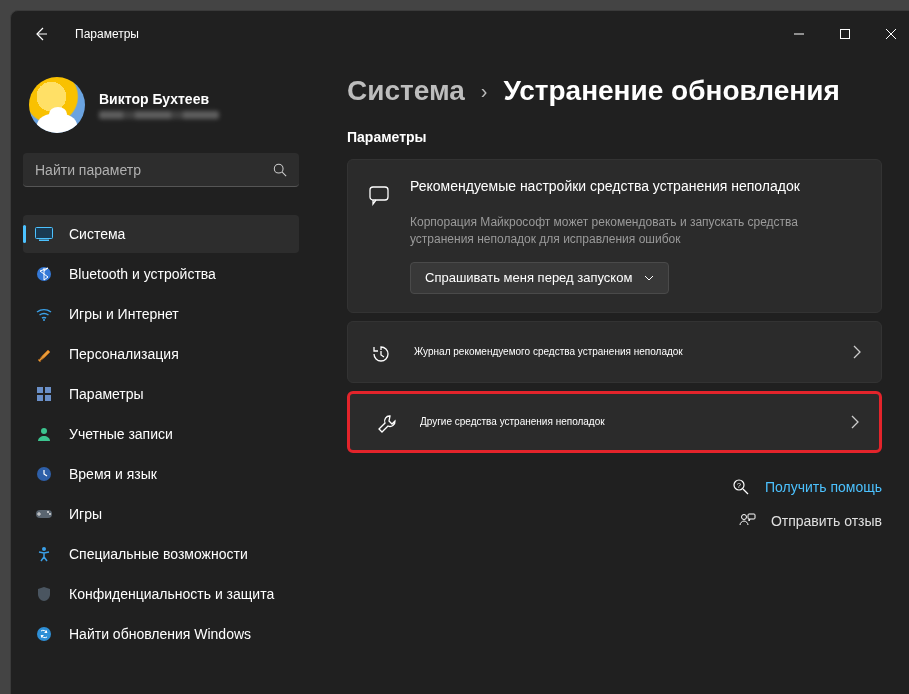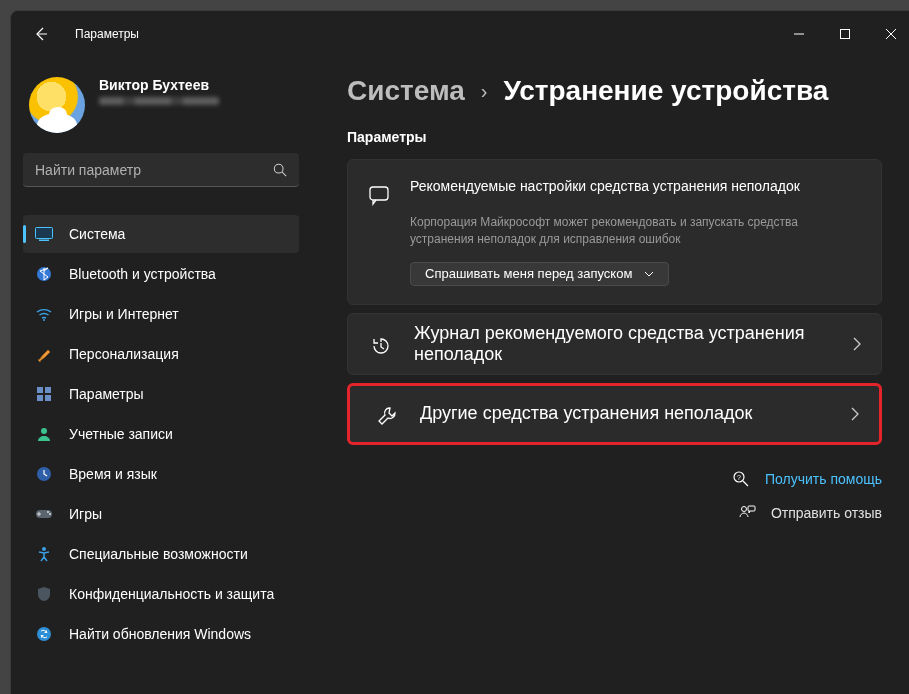--- a/index.html
+++ b/index.html
@@ -29,21 +29,21 @@
   width: 46px; height: 32px;
   display: flex; align-items: center; justify-content: center;
   color: #fff; cursor: pointer;
 }
 .body { flex: 1; display: flex; overflow: hidden; }
 .sidebar {
   width: 300px; padding: 14px 12px;
   display: flex; flex-direction: column;
   gap: 4px;
 }
-.user-row { display: flex; align-items: flex-start; gap: 14px; padding: 6px 6px 16px 6px; }
+.user-row { display: flex; align-items: center; gap: 14px; padding: 6px 6px 16px 6px; }
 .avatar {
   width: 56px; height: 56px; border-radius: 50%;
   background: radial-gradient(circle at 40% 35%, #ffe066 0 30%, #f9c100 30% 52%, #6aa3e0 55% 100%);
   position: relative; overflow: hidden;
 }
 .avatar::before { content:""; position:absolute; left:20px; top:30px; width:18px; height:14px; background:#fff; border-radius:50%; }
 .avatar::after { content:""; position:absolute; left:8px; top:36px; width:40px; height:24px; background:#fff; border-radius:50% 50% 0 0; }
 .user-name { color: #fff; font-size: 14px; font-weight: 600; }
 .user-sub { display:block; width:120px; height:8px; background:linear-gradient(90deg,#888,#888 20%,#555 20%,#555 30%,#888 30%,#888 60%,#555 60%,#555 70%,#888 70%); filter: blur(2px); border-radius:2px; margin-top:4px; opacity:.6; }
 .search-box {
@@ -84,33 +84,33 @@
   border-radius: 6px; padding: 18px 18px;
   margin-bottom: 8px;
 }
 .card-inner { display: flex; gap: 18px; align-items: flex-start; }
 .card-icon { width: 26px; height: 26px; margin-top: 4px; color:#fff; flex-shrink:0; display:flex; align-items:center; justify-content:center; }
 .card-title { font-size: 14px; color: #fff; margin-bottom: 20px; }
 .card-desc { font-size: 12px; color: #9a9a9a; line-height: 1.4; }
 .dropdown {
   margin-top: 14px; background: #383838;
   border: 1px solid #4a4a4a; border-radius: 4px;
-  height: 24px; display: flex; align-items: center;
+  height: 32px; display: flex; align-items: center;
   padding: 7px 14px; gap: 12px; cursor: pointer;
   font-size: 13px; color: #fff; width: fit-content;
 }
 .row-card {
   background: #2b2b2b; border: 1px solid #333;
   border-radius: 6px; height: 62px;
   display: flex; align-items: center; gap: 20px;
   padding: 0 20px; cursor: pointer;
   margin-bottom: 8px;
 }
 .row-card.highlight { border: 3px solid #e3242b; padding-left: 24px; }
-.row-title { flex: 1; font-size: 18px; color: #fff; }
+.row-title { flex: 1; font-size: 10px; color: #fff; }
 .row-chev { color: #ccc; }
 .links { margin-top: 24px; display: flex; flex-direction: column; gap: 14px; align-items: flex-end; }
 .link-row { display: flex; align-items: center; gap: 14px; font-size: 14px; cursor: pointer; }
 .link-row.accent { color: #4cc2ff; }
 .link-row.plain { color: #e0e0e0; }
 .link-icon { width: 20px; height: 20px; color:#fff; display:flex; align-items:center; justify-content:center; }
 svg { display: block; }
 </style>
 </head>
 <body>
@@ -268,21 +268,21 @@
             </span>
           <span>Найти обновления Windows</span>
         </div>
       </div>
     </div>
 
     <div class="main">
       <div class="breadcrumb">
         <span class="bc-link">Система</span>
         <span class="bc-sep">›</span>
-        <span class="bc-current">Устранение устройства</span>
+        <span class="bc-current">Устранение обновления</span>
       </div>
 
       <div class="section-label">Параметры</div>
 
       <div class="card">
         <div class="card-inner">
           <div class="card-icon">
             <svg width="22" height="22" viewBox="0 0 22 22">
                 <rect x="2" y="3" width="18" height="13" rx="3" stroke="#fff" fill="none" stroke-width="1.3"></rect>
                 <path d="M8 16l-3 4v-4" stroke="#fff" fill="none" stroke-width="1.3"></path>

